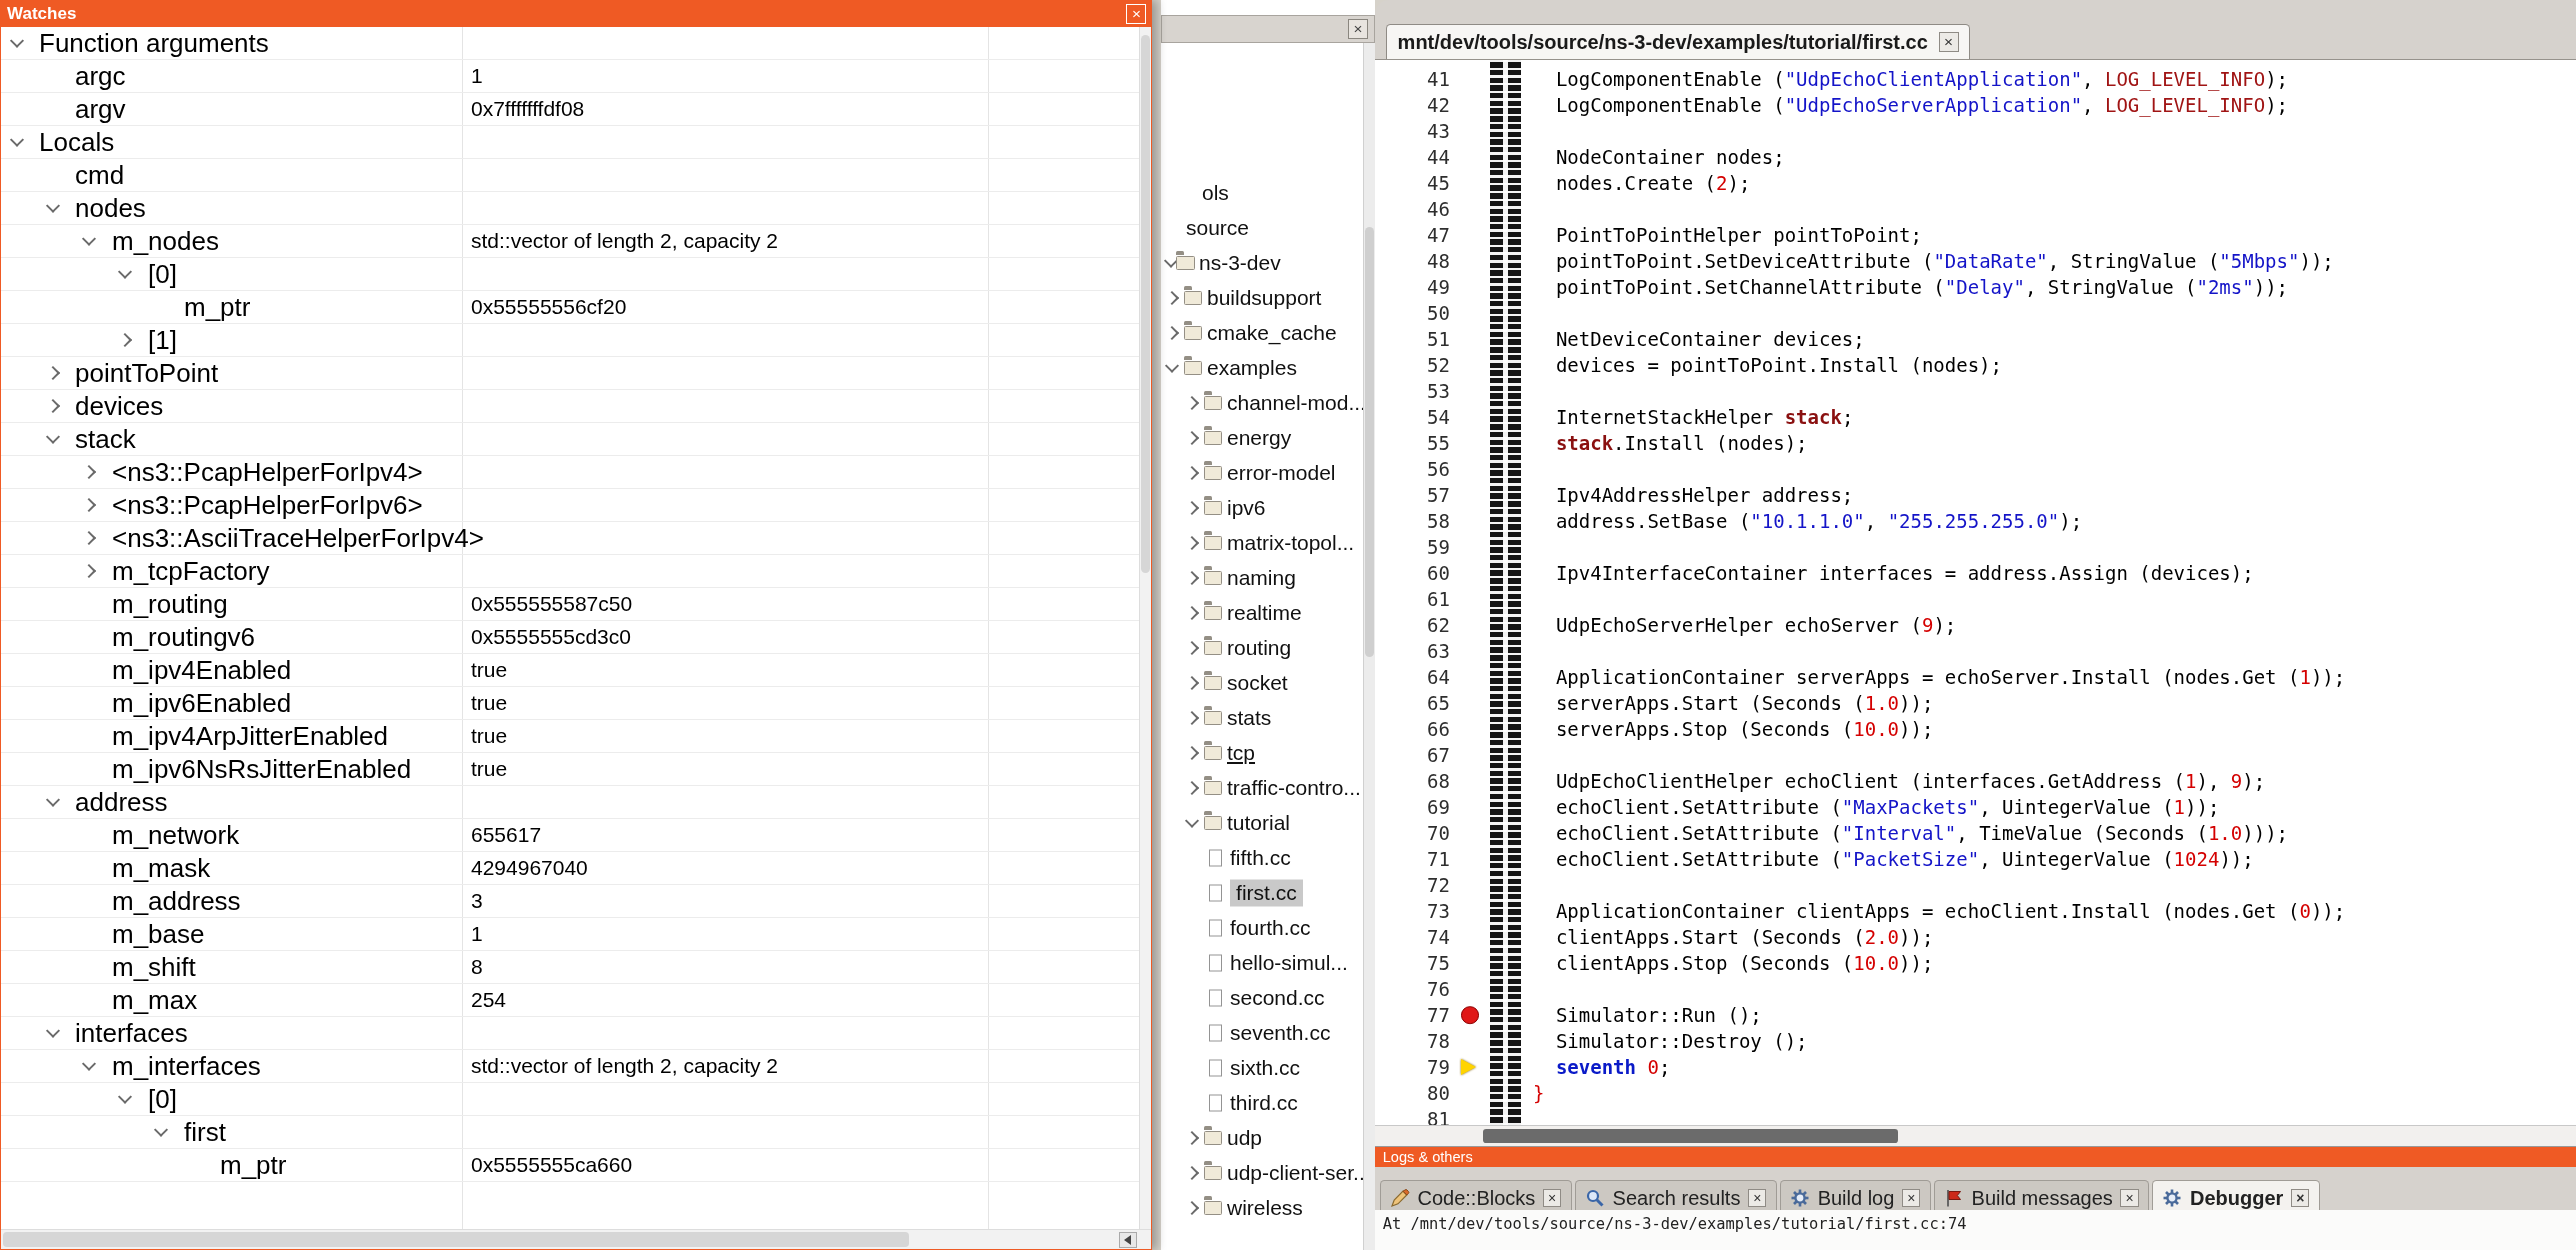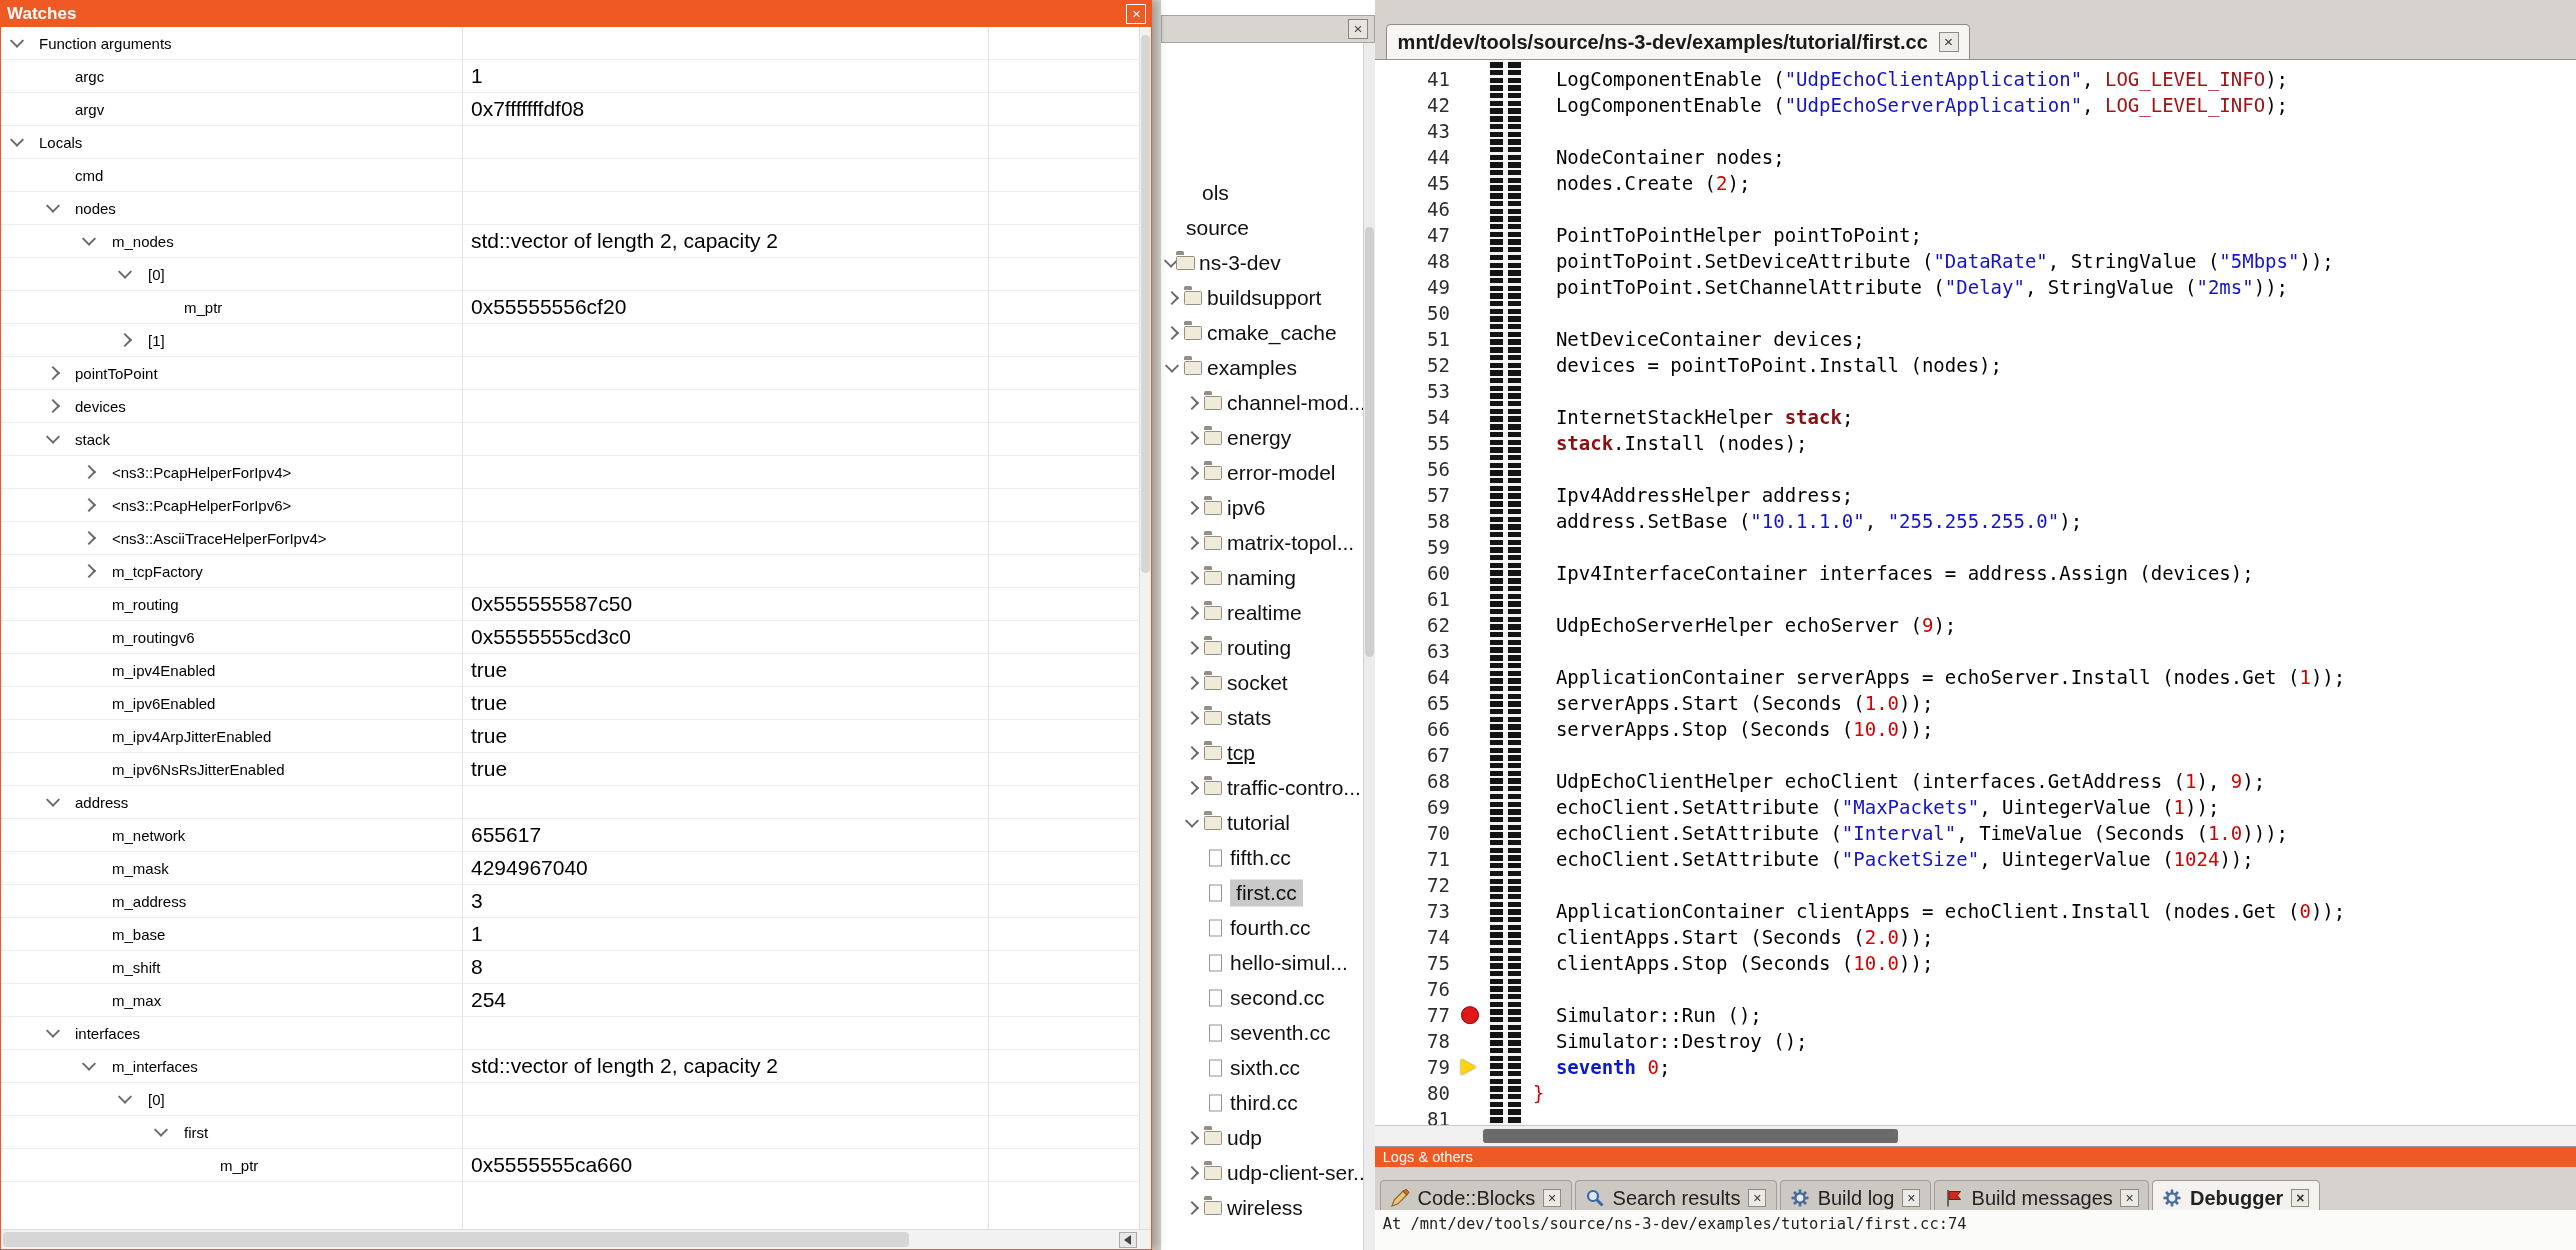--- a/index.html
+++ b/index.html
@@ -74,21 +74,21 @@
   .watches{position:absolute;left:0;top:0;width:1152px;height:1250px;background:#ffffff;border:1.5px solid #ef5a24;
            box-shadow:4.6px 0 9.2px rgba(0,0,0,.28);box-sizing:border-box;z-index:10;}
   .w-titlebar{position:absolute;left:0;top:0;right:0;height:26px;background:#ef5a24;}
   .w-title{color:#fff;font-weight:bold;font-size:17px;line-height:26px;padding-left:6.1px;}
   .w-close{position:absolute;right:4.6px;top:3.1px;width:20px;height:20px;border:1.5px solid #fff;background:#ef5a24;color:#fff;
            text-align:center;line-height:17px;font-size:15.4px;box-sizing:border-box;}
   .w-body{position:absolute;left:0;top:26px;right:12.3px;bottom:20px;overflow:hidden;background:#fff;}
   .vline{position:absolute;top:0;bottom:0;width:0.8px;background:#e4e4e4;z-index:0;}
   .v1{left:461px}.v2{left:987px}
   .wrow{position:relative;height:33px;border-bottom:0.8px solid #ececec;box-sizing:border-box;z-index:1;}
-  .wname{position:absolute;top:50%;transform:translateY(-50%);font-size:15px;color:#000;white-space:nowrap;}
+  .wname{position:absolute;top:50%;transform:translateY(-50%);font-size:26px;color:#000;white-space:nowrap;}
   .wval{position:absolute;left:470px;top:50%;transform:translateY(-50%);font-size:21px;color:#000;white-space:nowrap;}
   .w-vscroll{position:absolute;right:0;top:26px;bottom:20px;width:12.3px;background:#f2f2f2;border-left:0.8px solid #ddd;box-sizing:border-box;}
   .w-vscroll .thumb{position:absolute;left:1.5px;right:1.5px;top:7.7px;height:538px;background:#d6d6d6;border-radius:4.6px;}
   .w-hscroll{position:absolute;left:0;right:0;bottom:0;height:20px;background:#f2f2f2;border-top:0.8px solid #ddd;box-sizing:border-box;}
   .w-hscroll .thumb{position:absolute;left:1.5px;top:2.3px;bottom:2.3px;width:906px;background:#d6d6d6;border-radius:3.8px;}
   .scrollbtn{position:absolute;right:14px;top:1.5px;width:18.4px;height:16px;border:0.8px solid #aaa;background:#e8e8e8;
              display:flex;align-items:center;justify-content:center;box-sizing:border-box;}
   .tri-left{width:0;height:0;border-top:5.4px solid transparent;border-bottom:5.4px solid transparent;border-right:7.7px solid #444;}
 </style>
 </head>

